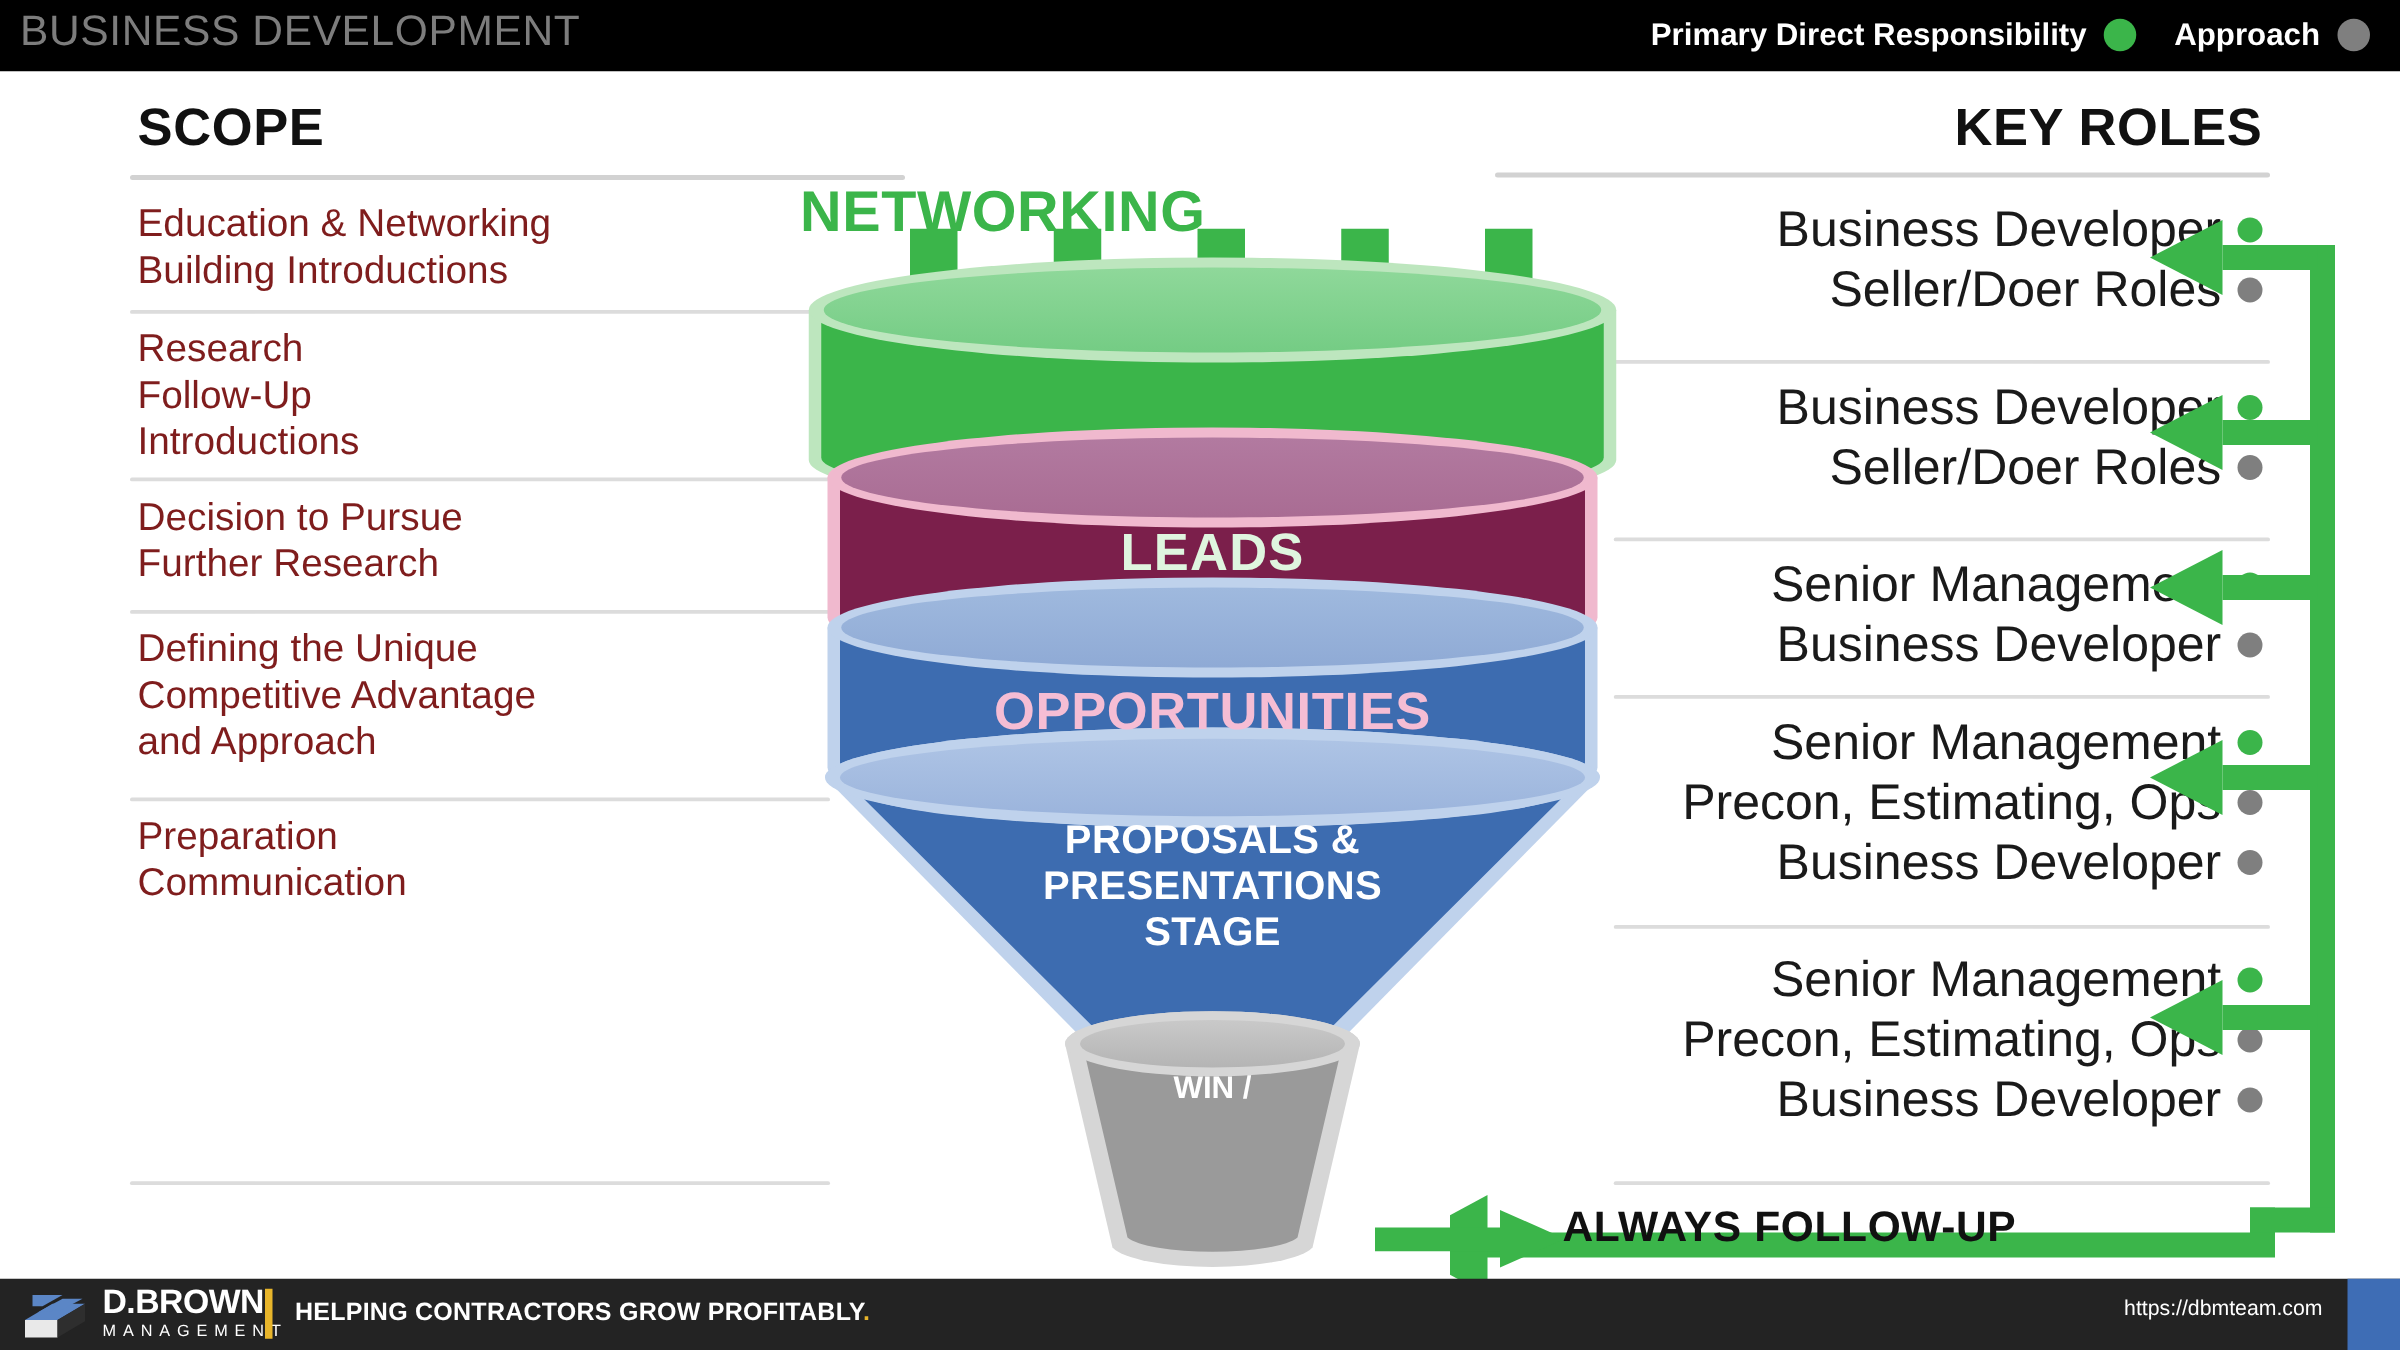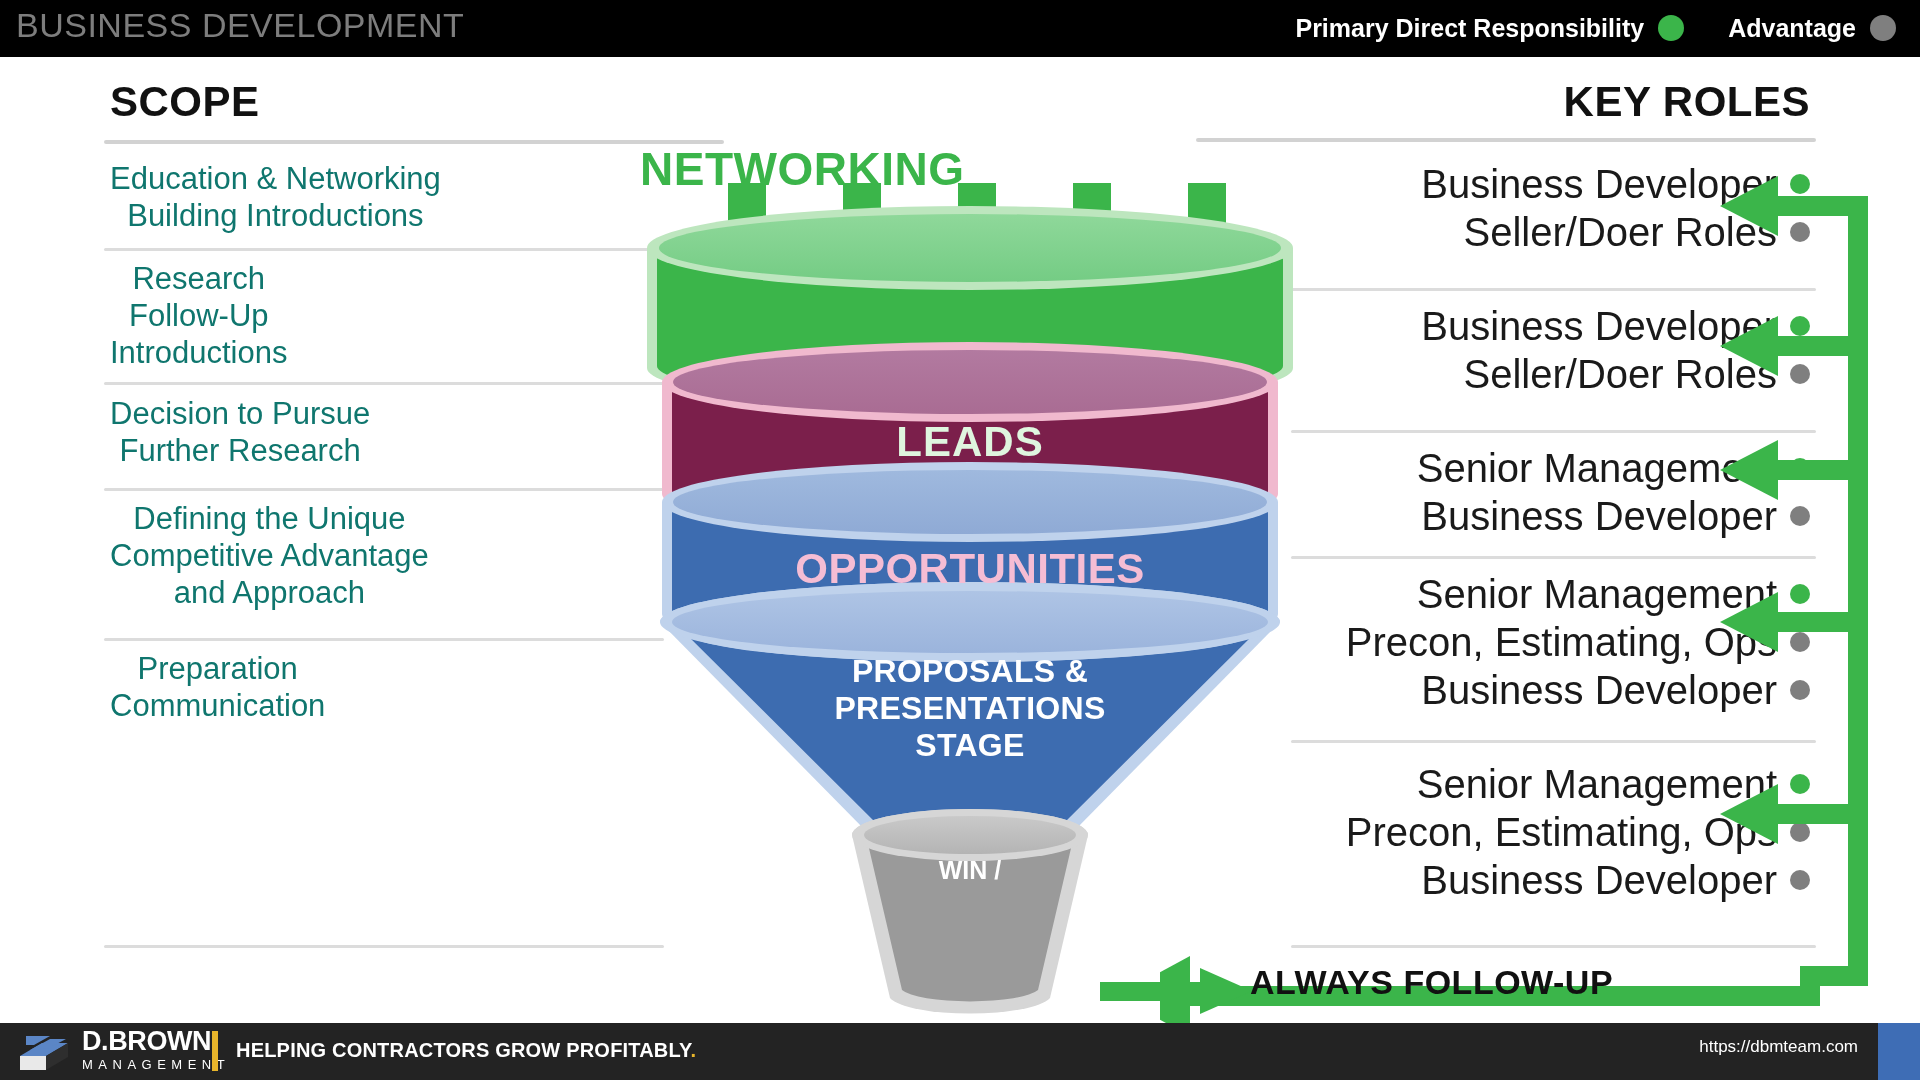--- a/index.html
+++ b/index.html
@@ -16,21 +16,21 @@
     position:absolute;left:0;top:0;width:1920px;height:57px;
     background:#000;
   }
   .topbar-title{
     position:absolute;left:16px;top:6px;
     font-size:34px;letter-spacing:.5px;color:#7d7d7d;font-weight:400;
     white-space:nowrap;
   }
   .legend{
     position:absolute;right:24px;top:8px;height:40px;
-    display:flex;align-items:center;gap:44px;
+    display:flex;align-items:center;gap:30px;
   }
   .legend-item{display:flex;align-items:center;gap:14px;}
   .legend-label{
     color:#fff;font-size:25px;font-weight:bold;white-space:nowrap;
   }
   .legend-dot{width:26px;height:26px;border-radius:50%;display:block;}
 
   
   .col-head{
     position:absolute;font-size:42px;font-weight:bold;color:#111;
@@ -41,21 +41,21 @@
   .head-rule{
     position:absolute;height:4px;background:#d2d2d2;border-radius:2px;
   }
   .rule-scope{left:104px;top:140px;width:620px;}
   .rule-roles{right:104px;top:138px;width:620px;}
 
   
   .scope-col{position:absolute;left:110px;top:160px;width:640px;}
   .scope-group{position:absolute;left:0;}
   .scope-line{
-    font-size:31px;color:#0f766e;line-height:1.2;white-space:nowrap;text-align:center;
+    font-size:31px;color:#7f1d1d;line-height:1.2;white-space:nowrap;
   }
   .scope-sep{
     position:absolute;height:3px;background:#dcdcdc;border-radius:2px;
   }
 
   
   .roles-col{position:absolute;right:110px;top:160px;width:640px;}
   .role-group{position:absolute;right:0;text-align:right;}
   .role-row{
     display:flex;align-items:center;justify-content:flex-end;gap:13px;
@@ -118,21 +118,21 @@
 <div class="slide">
 
   <div class="topbar">
     <div class="topbar-title">BUSINESS DEVELOPMENT</div>
     <div class="legend">
       <div class="legend-item">
         <span class="legend-label">Primary Direct Responsibility</span>
         <span class="legend-dot" style="background:#3BB54A"></span>
       </div>
       <div class="legend-item">
-        <span class="legend-label">Advantage</span>
+        <span class="legend-label">Approach</span>
         <span class="legend-dot" style="background:#7F7F7F"></span>
       </div>
     </div>
   </div>
 
   <div class="col-head head-scope">SCOPE</div>
   <div class="head-rule rule-scope"></div>
 
   <div class="col-head head-roles">KEY ROLES</div>
   <div class="head-rule rule-roles"></div>

